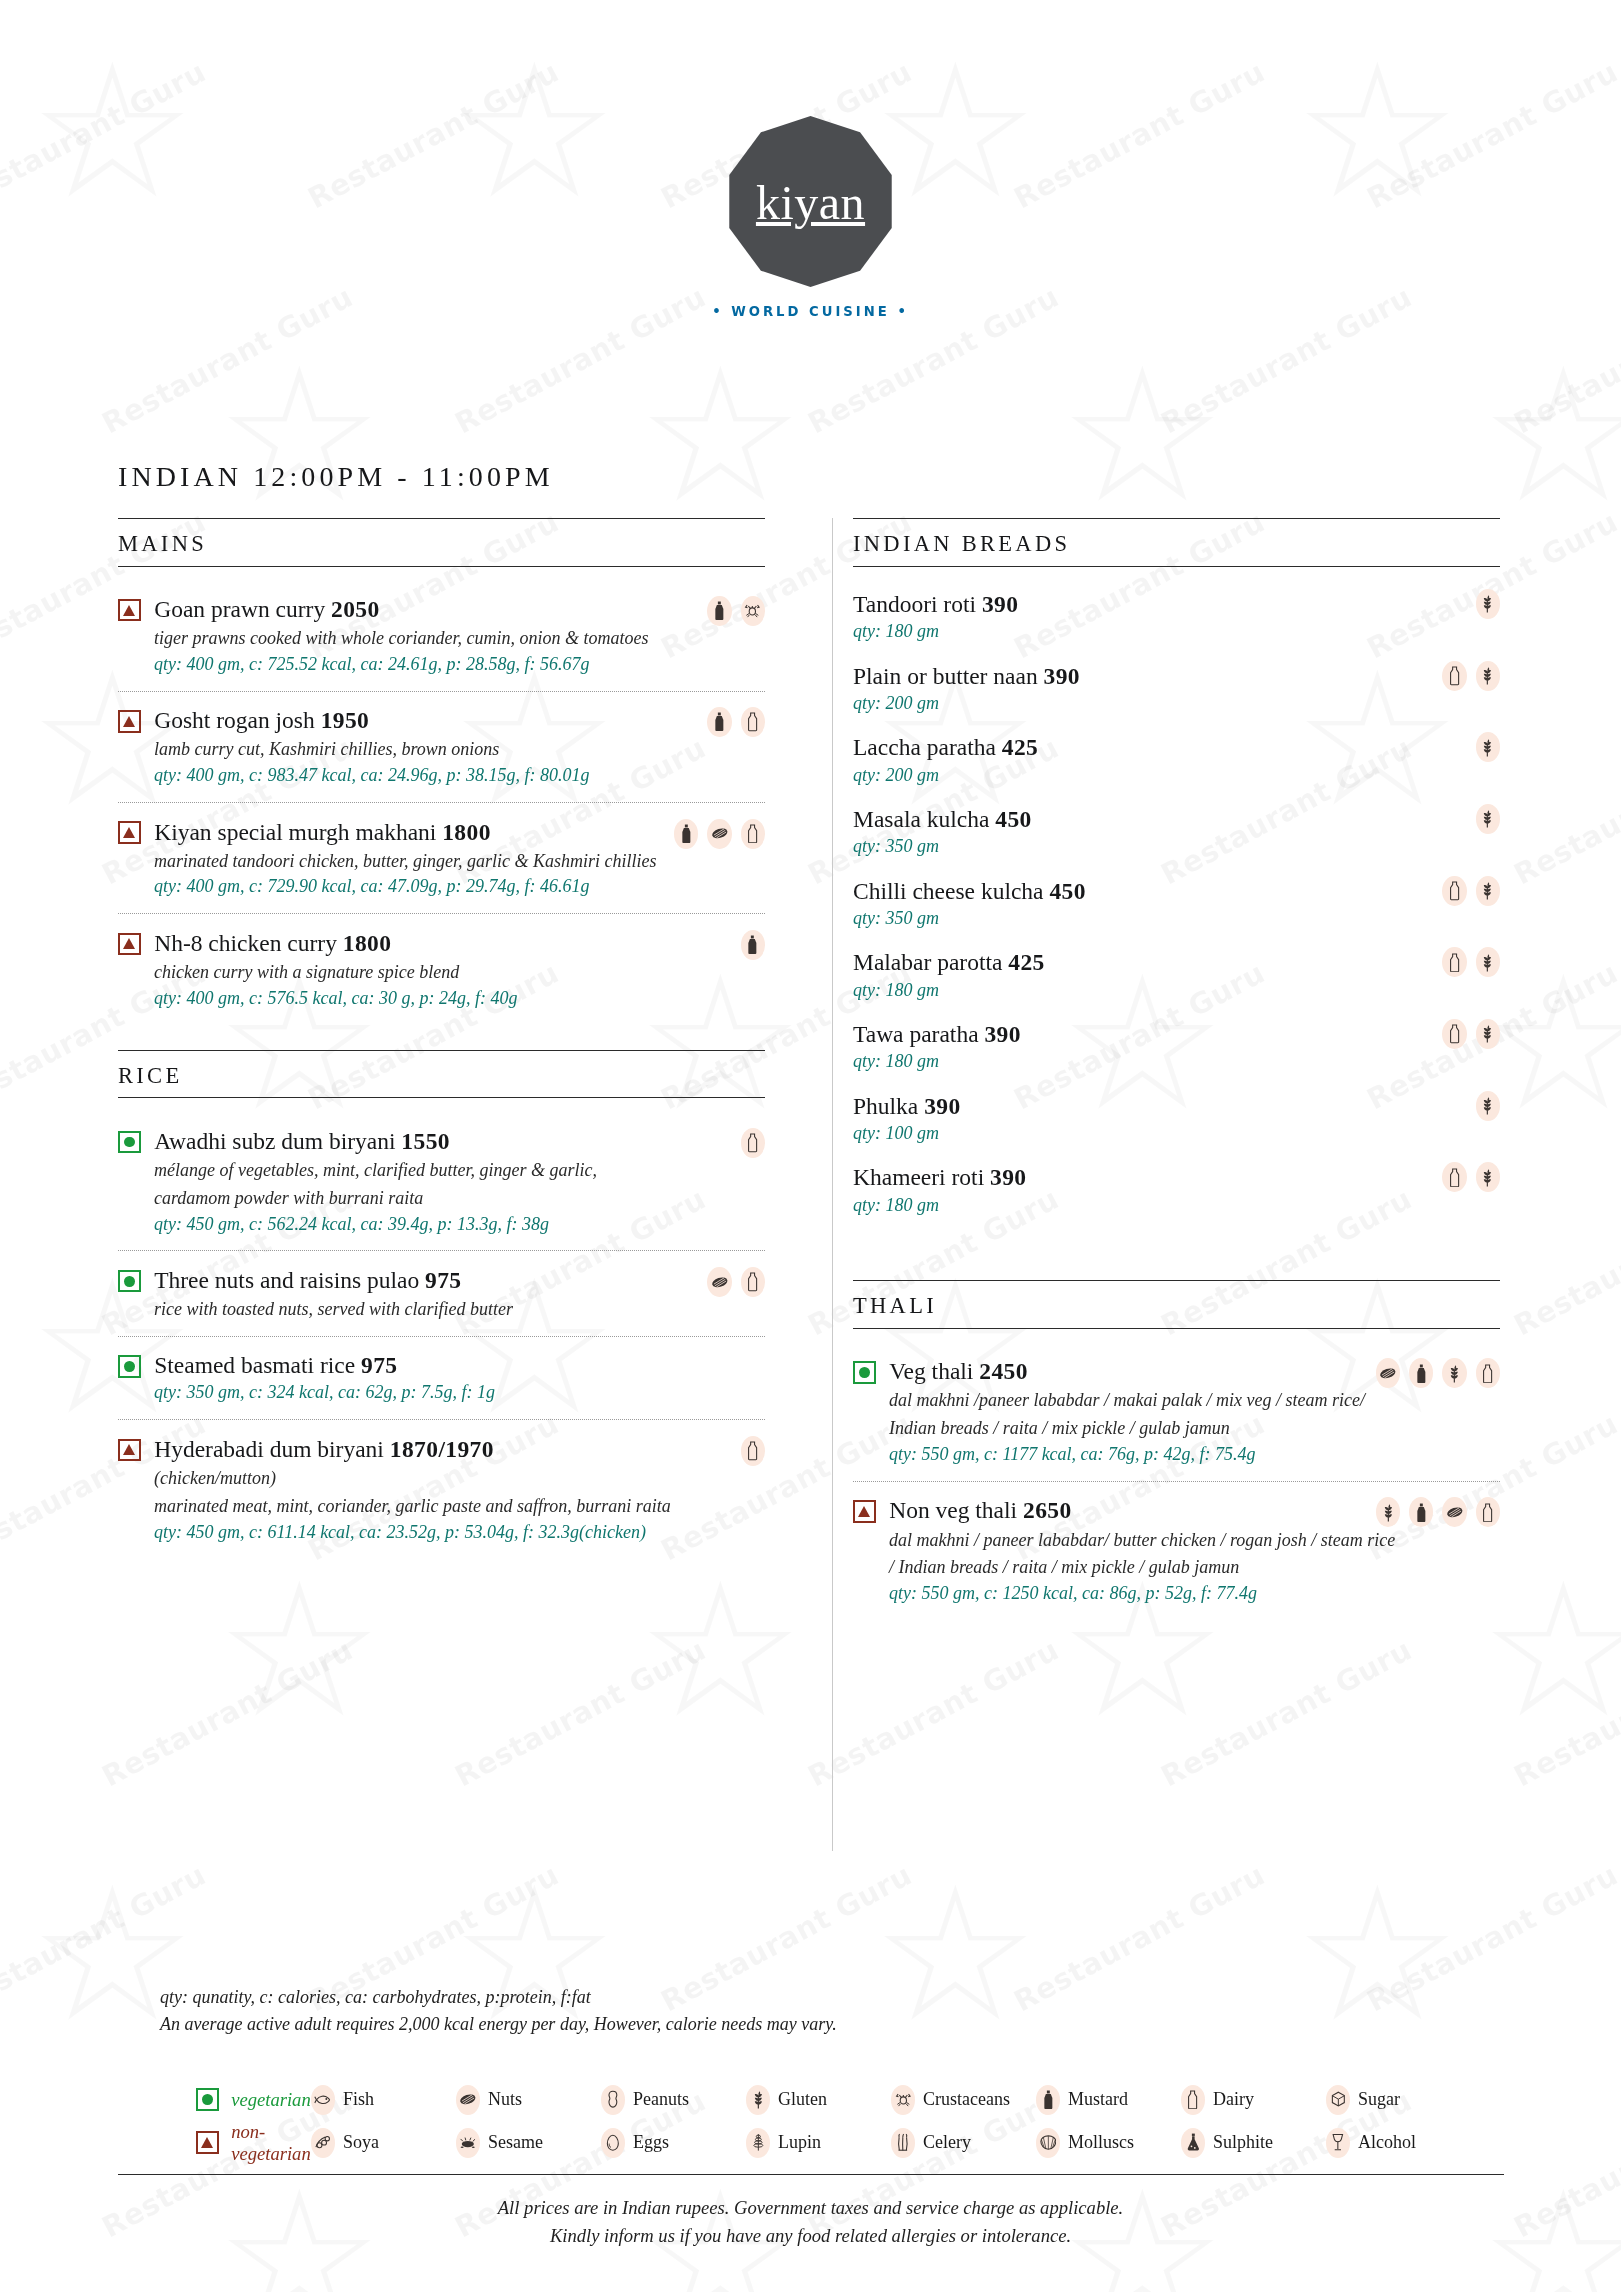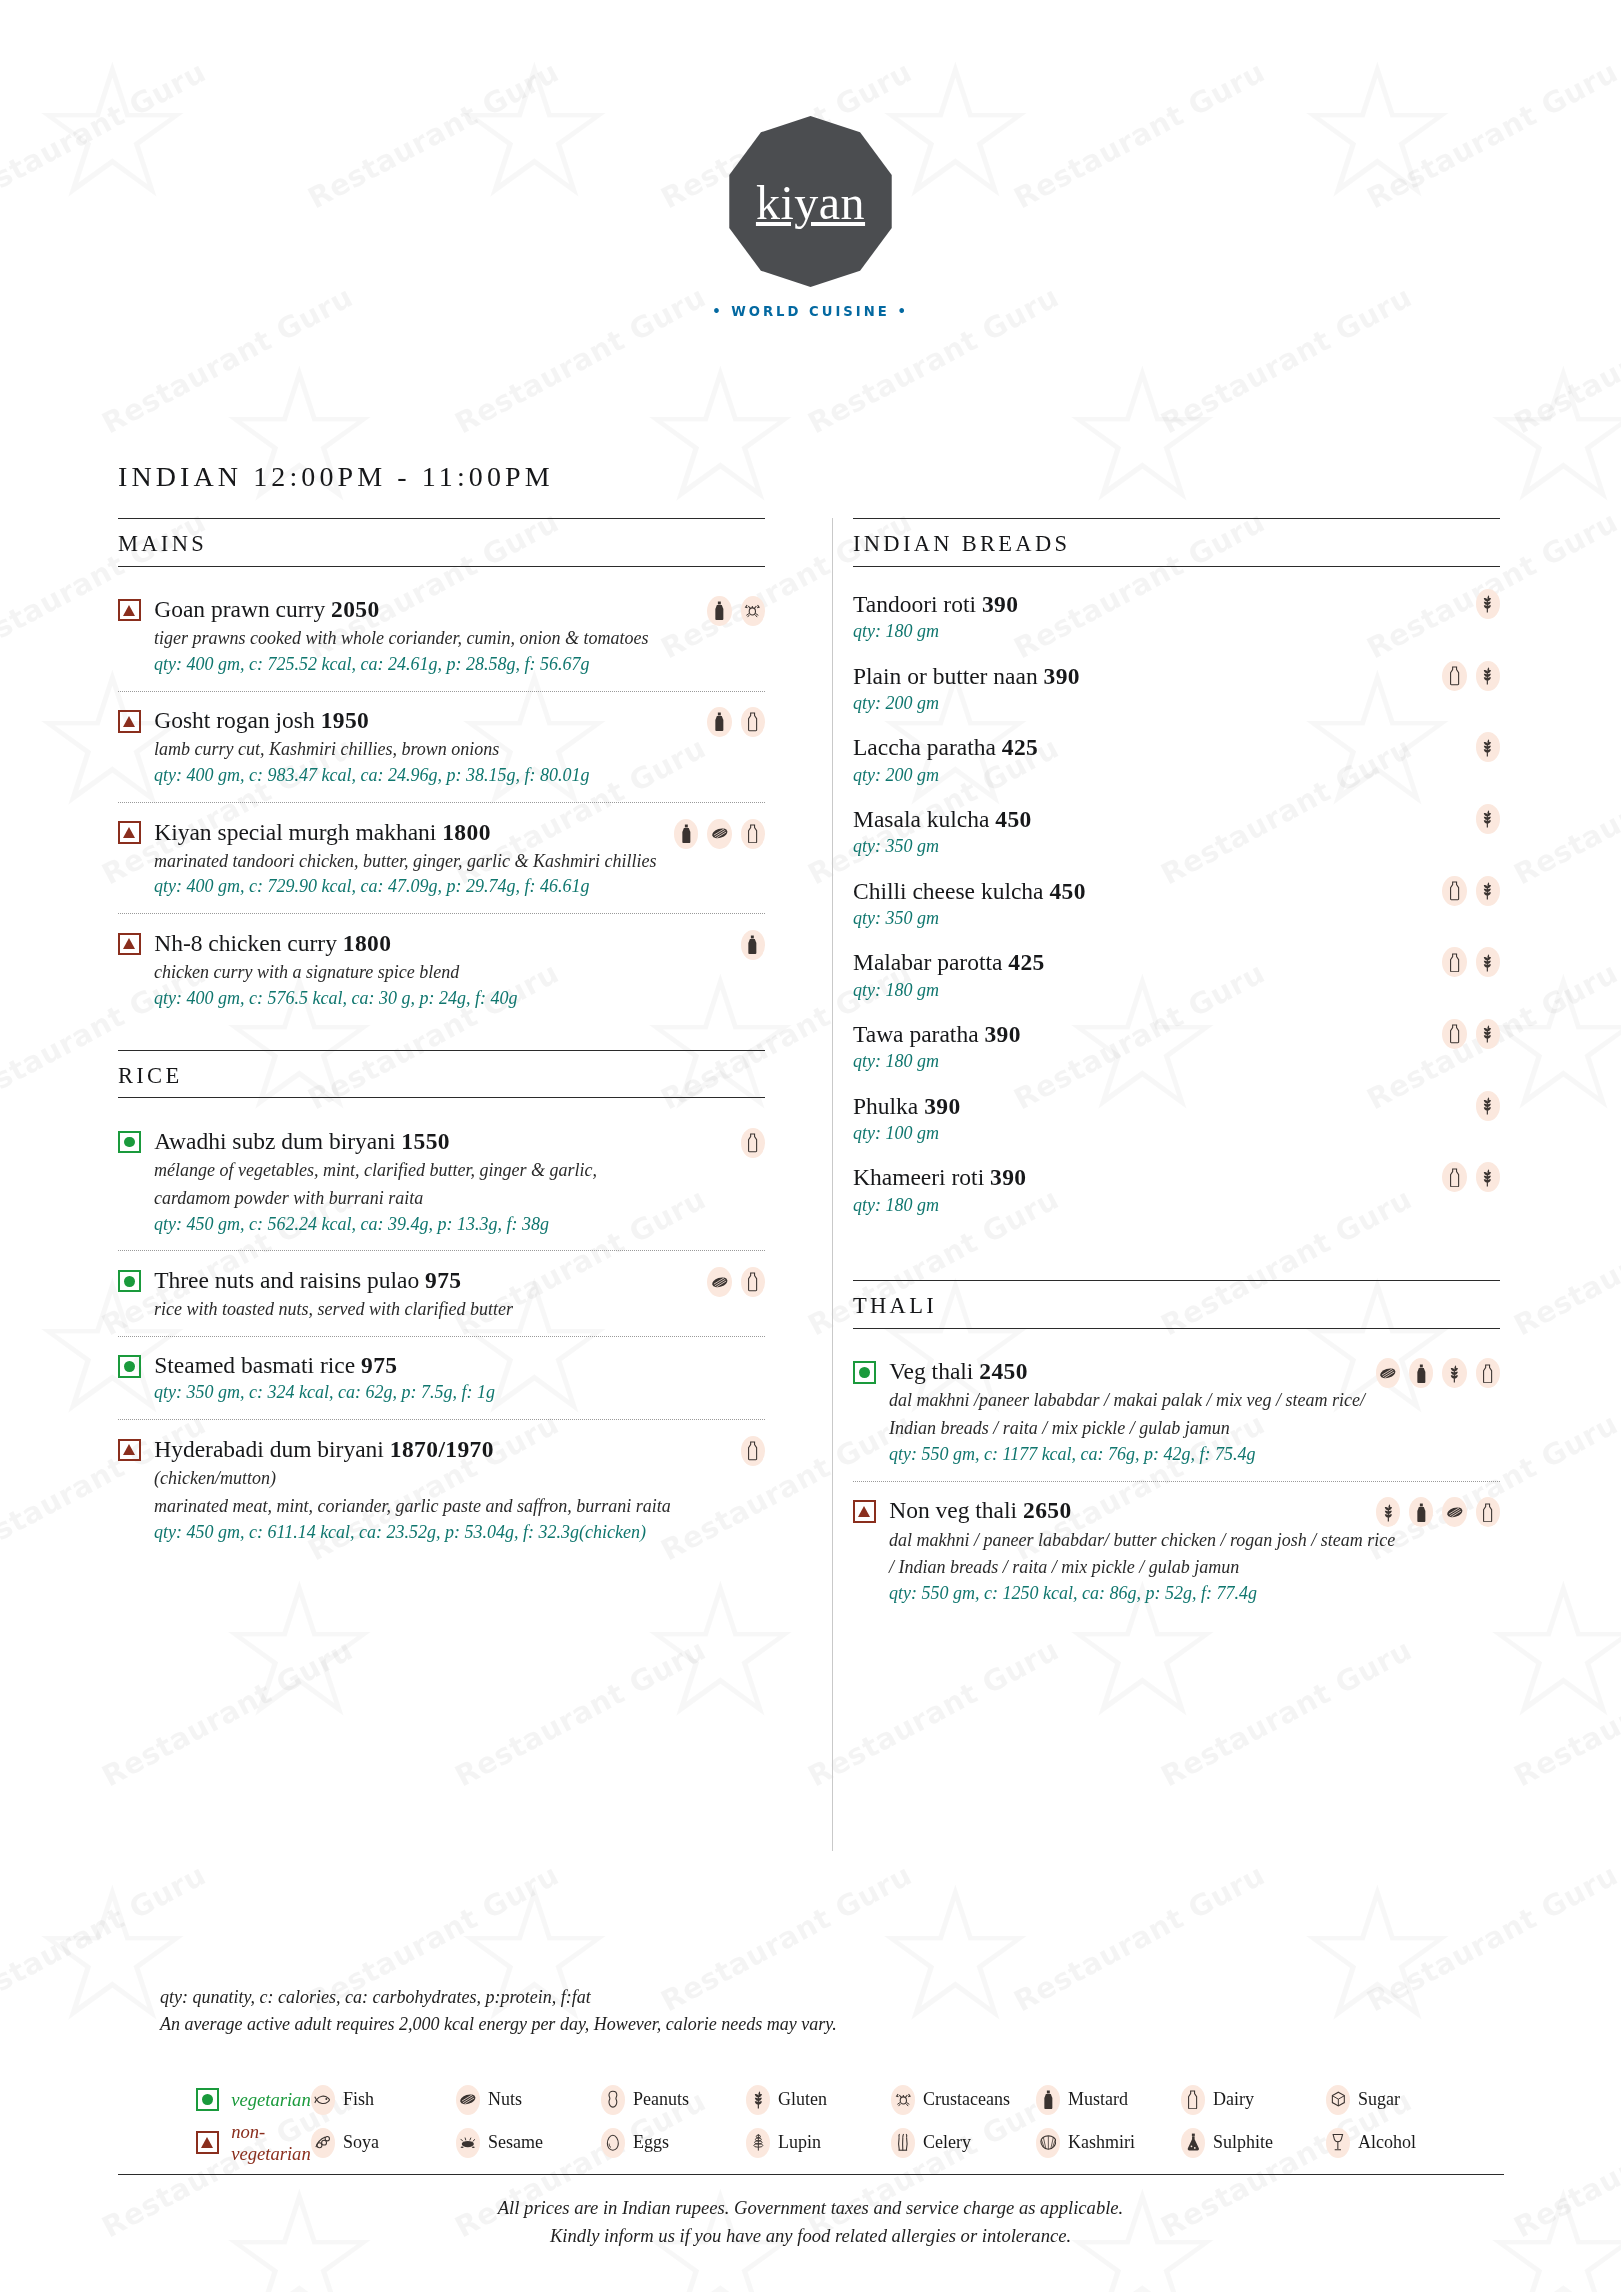--- a/index.html
+++ b/index.html
@@ -957,21 +957,21 @@
           </div>
           <div class="legend-item">
             <span class="chip">
               <svg width="16.7" height="15.7" viewBox="0 0 17 16">
                 <path d="M8.5 14.6C3.8 14.6.9 10.2.9 6.6.9 3.3 4.1.9 8.5.9s7.6 2.4 7.6 5.7c0 3.6-2.9 8-7.6 8Z" fill="none" stroke="#3a3330" stroke-width="1.1"></path>
                 <g stroke="#3a3330" stroke-width=".8" fill="none">
                   <path d="M8.5 14.4V1.2M6 14.1 3.4 2.3M11 14.1l2.6-11.8M4 12.2 1.5 5M13 12.2l2.5-7.2"></path>
                 </g>
               </svg>
             </span>
-            <span>Kashmiri</span>
+            <span>Molluscs</span>
           </div>
           <div class="legend-item">
             <span class="chip">
               <svg width="14.7" height="18.6" viewBox="0 0 15 19">
                 <rect x="6" y="0.6" width="3" height="2.4" fill="#3a3330"></rect>
                 <path d="M6.2 3.4h2.6v3.1l4.3 9.2a1.6 1.6 0 0 1-1.4 2.3H3.3a1.6 1.6 0 0 1-1.4-2.3l4.3-9.2Z" fill="#3a3330"></path>
                 <circle cx="5.6" cy="13.6" r=".9" fill="#fbe8de"></circle>
                 <circle cx="9" cy="15.3" r=".9" fill="#fbe8de"></circle>
               </svg>
             </span>

